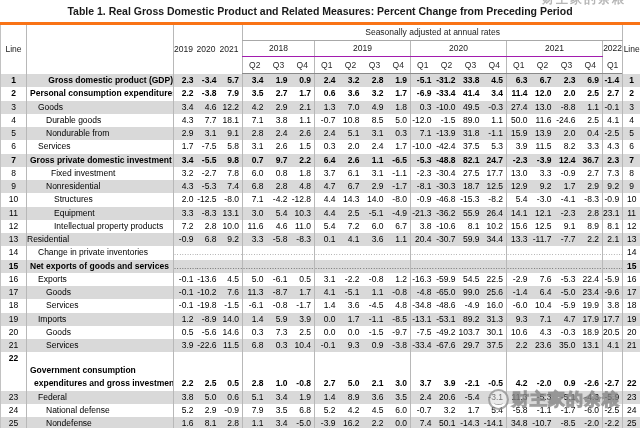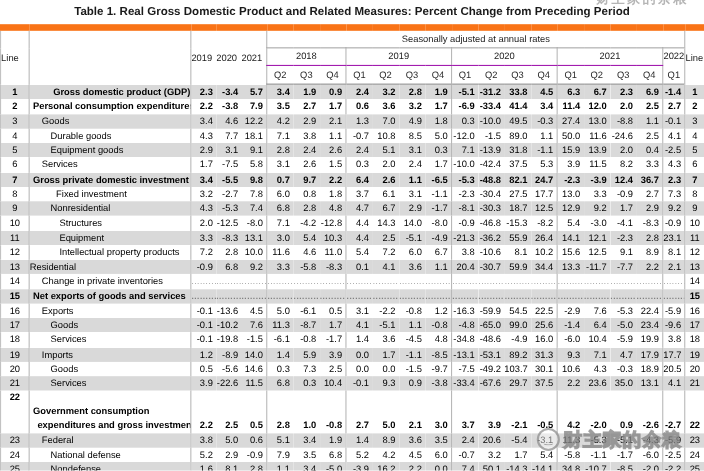--- a/index.html
+++ b/index.html
@@ -5,27 +5,27 @@
   html,body{margin:0;padding:0;background:#fff;}
   .page{position:relative;width:640px;height:428px;background:#ffffff;overflow:hidden;
         font-family:"Liberation Sans",sans-serif;color:#000;}
   .title{position:absolute;top:5px;left:0;right:0;text-align:center;
          font-size:10.5px;font-weight:bold;color:#1a1a1a;}
   table.bea{position:absolute;top:22px;left:0;width:640px;border-collapse:collapse;
             table-layout:fixed;font-size:8.5px;color:#000;
             border-left:1px solid #c2c2c2;border-right:1px solid #c2c2c2;}
   th,td{padding:0;overflow:hidden;white-space:nowrap;font-weight:normal;}
   thead th{height:15px;line-height:15px;vertical-align:middle;font-size:8.5px;color:#1a1a1a;}
-  thead tr:first-child th{border-top:6px solid #f97316;}
+  thead tr:first-child th{border-top:3px solid #f97316;}
   th.seasonal{text-align:center;font-weight:normal;border-bottom:1px solid #a8a8a8;}
   th.year{text-align:center;border-bottom:1px solid #a21caf;}
   th.year-last{text-align:center;}
   th.q{text-align:center;color:#2a2a2a;height:16px;line-height:16px;}
   th.annual{text-align:right;padding-right:4px;}
-  th.corner{text-align:left;}
+  th.corner{text-align:center;}
   thead tr.qrow th{border-bottom:1px solid #8a8a8a;}
   th.nb{border-bottom:none;}
   tbody td{height:13.25px;line-height:13.25px;}
   tr.shade td{background:#d9d9d9;}
   tr.boldrow td{font-weight:bold;}
   td.num{text-align:right;padding-right:3px;}
   td.lineno{text-align:center;}
   td.label{text-align:left;}
   .vl{border-left:1px solid #b8b8b8;}
   td.dots{color:#7d7d7d;text-align:center;font-size:7.5px;letter-spacing:0.5px;}
@@ -206,21 +206,21 @@
           <td class="num">1.1</td>
           <td class="num vl">50.0</td>
           <td class="num">11.6</td>
           <td class="num">-24.6</td>
           <td class="num">2.5</td>
           <td class="num vl">4.1</td>
           <td class="lineno rln vl">4</td>
         </tr>
         <tr class="shade">
           <td class="lineno lft">5</td>
-          <td class="label vl" style="padding-left: 19px;">Equipment goods</td>
+          <td class="label vl" style="padding-left: 19px;">Nondurable from</td>
           <td class="num vl">2.9</td>
           <td class="num">3.1</td>
           <td class="num">9.1</td>
           <td class="num vl">2.8</td>
           <td class="num">2.4</td>
           <td class="num">2.6</td>
           <td class="num vl">2.4</td>
           <td class="num">5.1</td>
           <td class="num">3.1</td>
           <td class="num">0.3</td>

